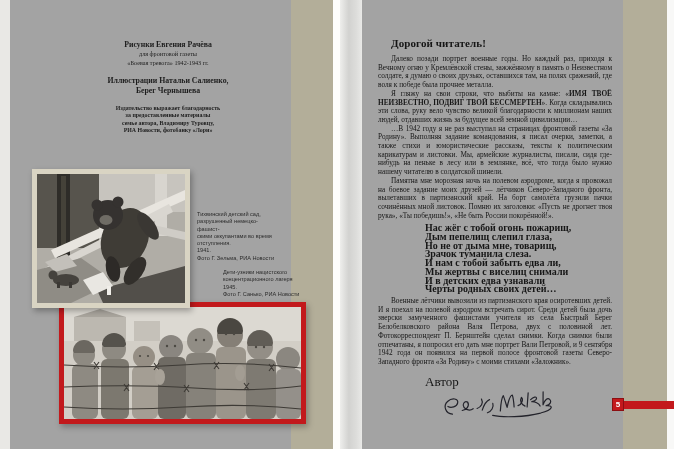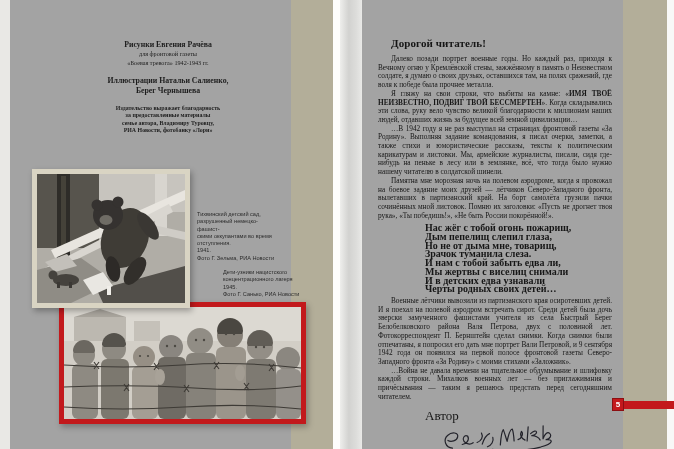--- a/index.html
+++ b/index.html
@@ -197,21 +197,20 @@
       <div>Нас жёг с тобой огонь пожарищ,</div>
       <div>Дым пепелищ слепил глаза,</div>
       <div>Но не от дыма мне, товарищ,</div>
       <div>Зрачок туманила слеза.</div>
       <div>И нам с тобой забыть едва ли,</div>
       <div>Мы жертвы с виселиц снимали</div>
       <div>И в детских едва узнавали</div>
       <div>Черты родных своих детей…</div>
     </div>
     <p class="bp">Военные лётчики вывозили из партизанского края осиротевших детей. И я поехал на полевой аэродром встречать сирот. Среди детей была дочь зверски замученного фашистами учителя из села Быстрый Берег Белобелковского района Валя Петрова, двух с половиной лет. Фотокорреспондент П. Бернштейн сделал снимки. Когда снимки были отпечатаны, я попросил его дать мне портрет Вали Петровой, и 9 сентября 1942 года он появился на первой полосе фронтовой газеты Северо-Западного фронта «За Родину» с моими стихами «Заложник».</p>
-    <p class="bp">…Война не давала времени на тщательное обдумывание и шлифовку каждой строки. Михалков военных лет — без приглаживания и причёсывания — таким я решаюсь предстать перед сегодняшним читателем.</p>
     <div class="author">Автор</div>
     <div class="sig" aria-label="Сергей Михалков">
       <svg width="125" height="30" viewBox="0 0 125 30">
         <g stroke="#23232b" stroke-width="1.2" fill="none" stroke-linecap="round" stroke-linejoin="round" transform="rotate(-4 62 15)">
           <path d="M16 20 C9 19 7 11 12 7 C17 3 23 5 22 9 C21 13 15 14 12 12"></path>
           <path d="M26 17 C30 17 34 13 32 9 C29 7 26 11 28 14 C30 17 34 18 37 16"></path>
           <path d="M41 16 C45 15 48 11 46 7 M46 18 C48 13 51 9 54 8 M51 21 C55 20 58 16 57 12"></path>
           <path d="M64 20 C65 13 67 6 68 5 C69 8 70 13 71 17 C73 10 75 5 77 5 C78 8 78 13 78 17"></path>
           <path d="M82 16 C86 15 88 10 86 8 C84 11 85 15 89 17"></path>
           <path d="M93 4 L91 18 M95 11 C98 8 101 8 101 10 C101 12 97 13 96 13 C99 13 103 15 104 18"></path>

